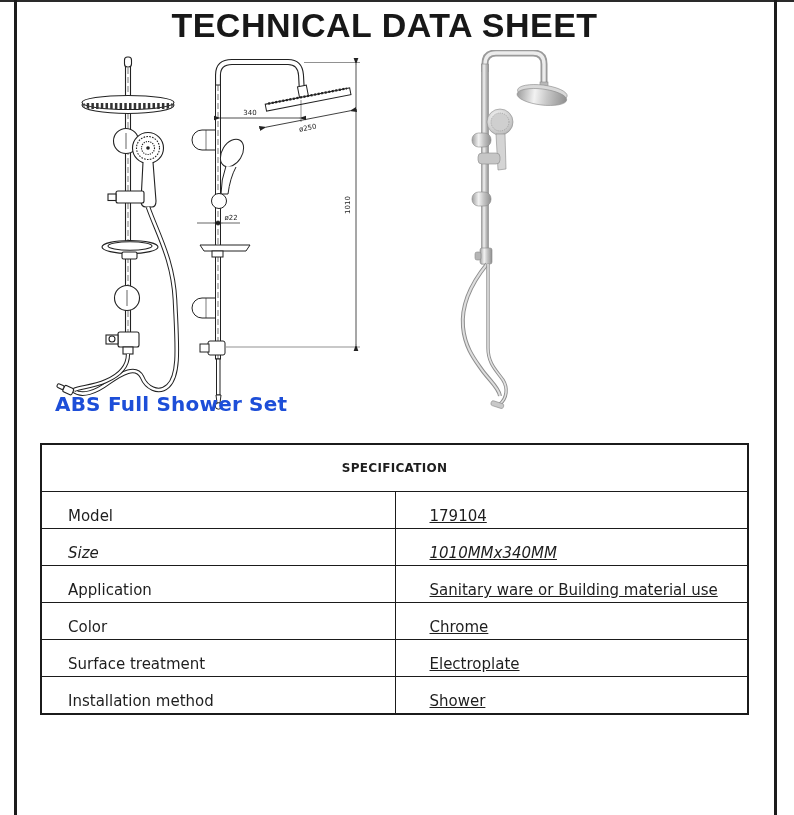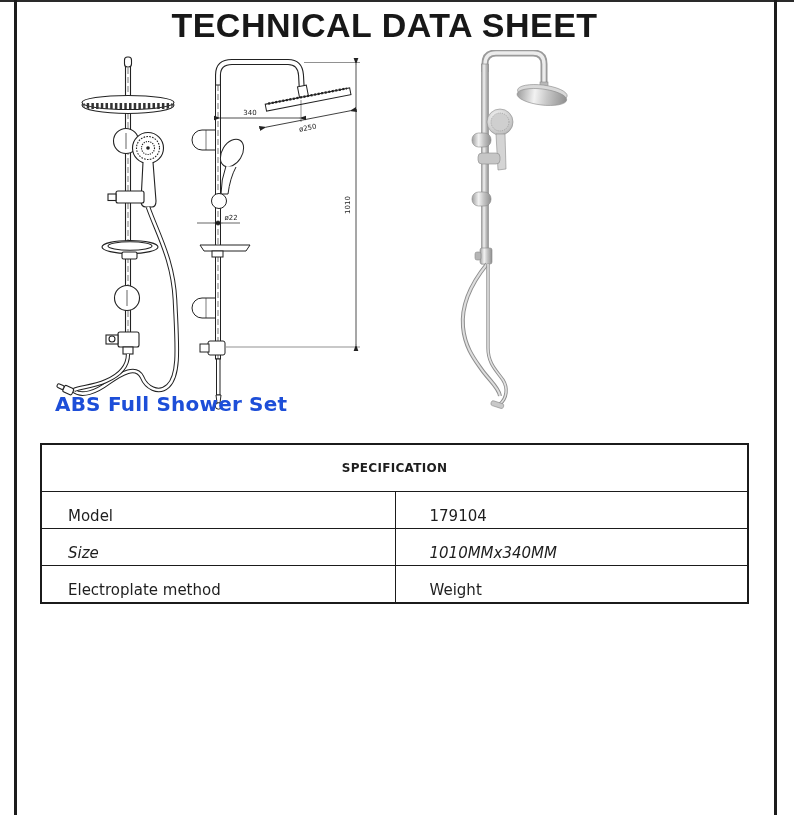--- a/index.html
+++ b/index.html
@@ -81,21 +81,21 @@
     padding: 16px;
   }
   table.spec td {
     border: 1.5px solid #1b1b1b;
     height: 37px;
     vertical-align: middle;
     padding: 12px 6px 0 26px;
     white-space: nowrap;
     overflow: hidden;
   }
-  table.spec td.val { padding-left: 34px; }
+  table.spec td.val { padding-left: 34px; text-decoration: underline; }
   table.spec tr.row-italic td { font-style: italic; }
 </style>
 </head>
 <body>
 
 <div class="border-top"></div>
 <div class="border-left"></div>
 <div class="border-right"></div>
 
 <h1 class="title">TECHNICAL DATA SHEET</h1>
@@ -275,17 +275,29 @@
   <tbody>
     <tr>
       <td>Model</td>
       <td class="val">179104</td>
     </tr>
     <tr class="row-italic">
       <td>Size</td>
       <td class="val">1010MMx340MM</td>
     </tr>
     <tr>
-      <td>Electroplate method</td>
-      <td class="val">Weight</td>
+      <td>Application</td>
+      <td class="val">Sanitary ware or Building material use</td>
+    </tr>
+    <tr>
+      <td>Color</td>
+      <td class="val">Chrome</td>
+    </tr>
+    <tr>
+      <td>Surface treatment</td>
+      <td class="val">Electroplate</td>
+    </tr>
+    <tr>
+      <td>Installation method</td>
+      <td class="val">Shower</td>
     </tr>
   </tbody>
 </table>
 
 </body></html>

